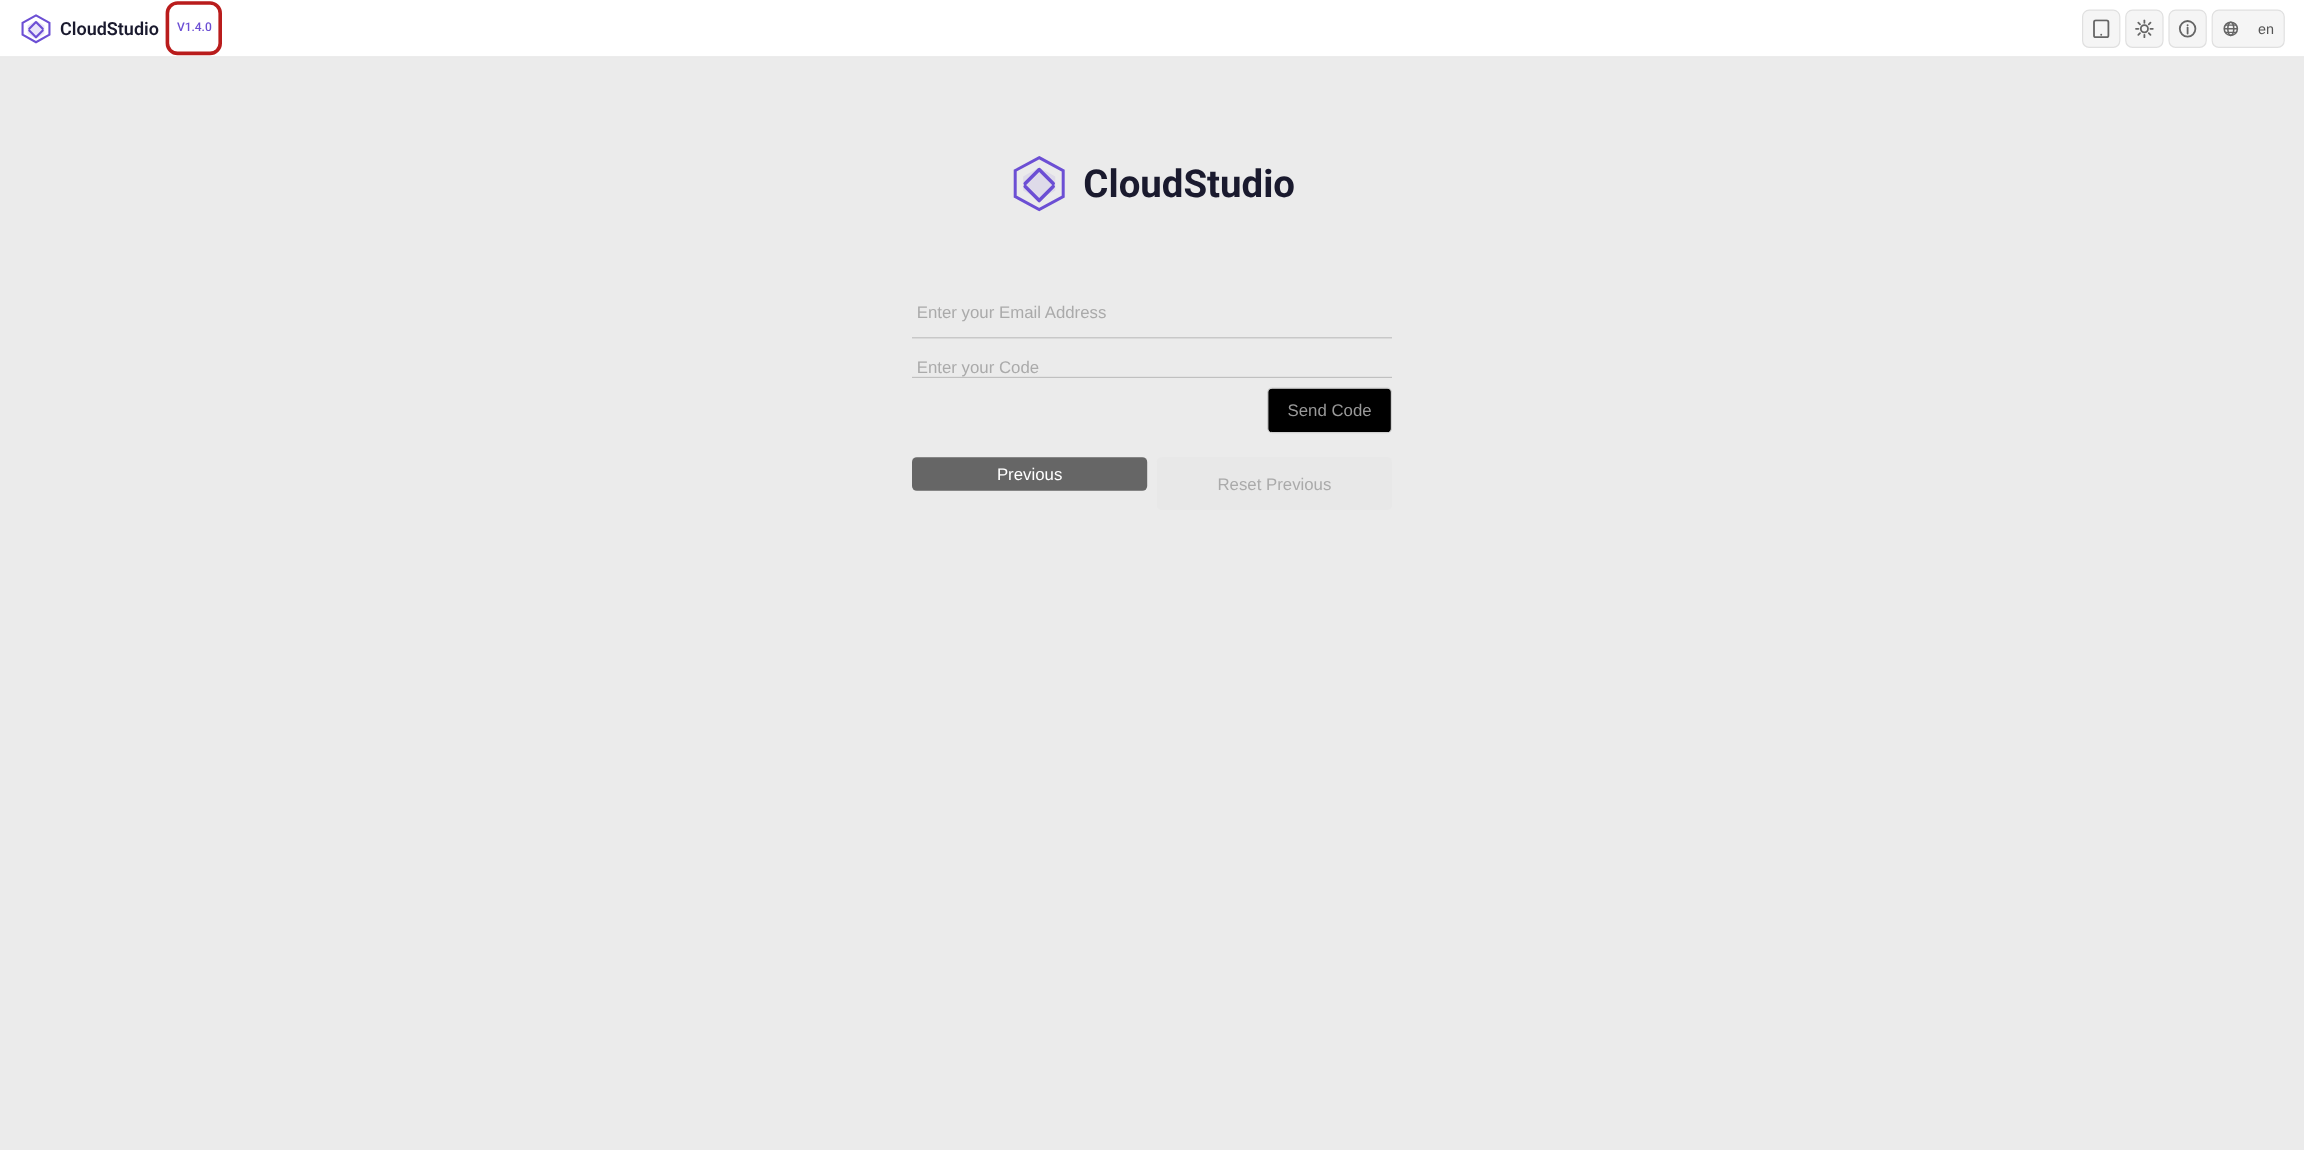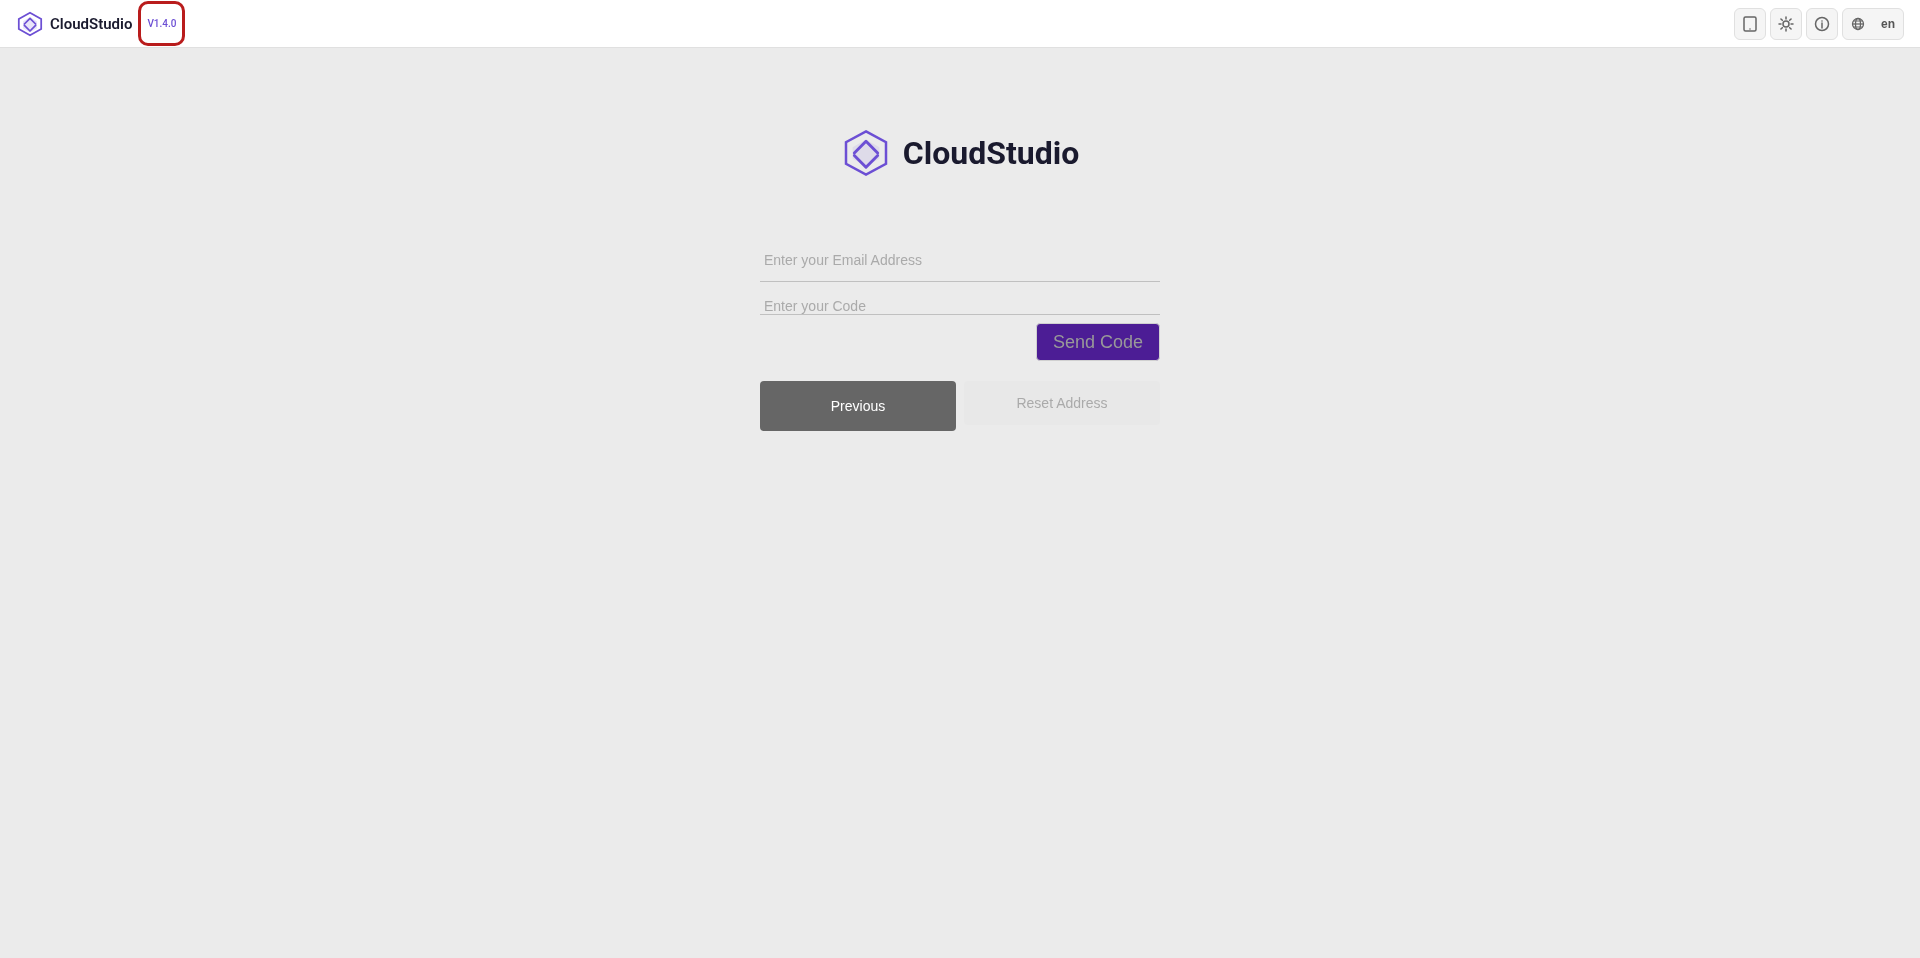--- a/index.html
+++ b/index.html
@@ -81,21 +81,20 @@
     }
 
     .lang-btn {
       display: flex;
       align-items: center;
       gap: 16px;
       padding: 0 8px;
       width: auto;
       font-size: 12px;
       color: #555;
-      font-weight: bold;
     }
 
     
     .main-content {
       width: 100%;
       height: calc(958px - 48px);
       display: flex;
       flex-direction: column;
       align-items: center;
       justify-content: flex-start;
@@ -169,38 +168,38 @@
     .code-input::placeholder {
       color: #aaa;
       font-size: 14px;
     }
 
     .send-code-btn {
       height: 38px;
       padding: 0 16px;
       border: 1px solid #d0d0d0;
       border-radius: 4px;
-      background: #4c1d95;
+      background: #000000;
       color: #999;
-      font-size: 18px;
+      font-size: 14px;
       cursor: pointer;
       white-space: nowrap;
       align-self: flex-end;
       margin-left: 28px;
     }
 
     .buttons-row {
       display: flex;
       gap: 8px;
       margin-top: 4px;
     }
 
     .previous-btn {
       flex: 1;
-      height: 50px;
+      height: 28px;
       background: #666666;
       color: #ffffff;
       border: none;
       border-radius: 4px;
       font-size: 14px;
       font-weight: 500;
       cursor: pointer;
     }
 
     .reset-password-btn {
@@ -289,16 +288,16 @@
 
     <input type="email" class="input-field" placeholder="Enter your Email Address" style="">
 
     <div class="code-row">
       <input type="text" class="code-input" placeholder="Enter your Code" style="">
       <button class="send-code-btn">Send Code</button>
     </div>
 
     <div class="buttons-row">
       <button class="previous-btn">Previous</button>
-      <button class="reset-password-btn">Reset Address</button>
+      <button class="reset-password-btn">Reset Previous</button>
     </div>
   </div>
 </main>
 
 </body></html>

